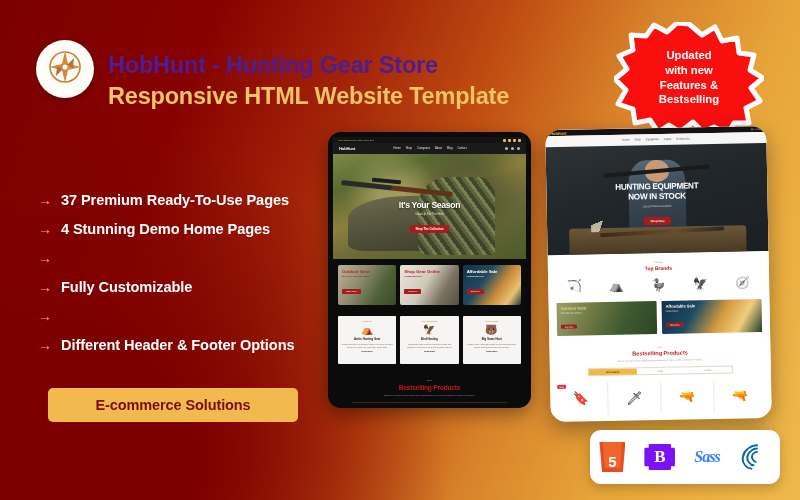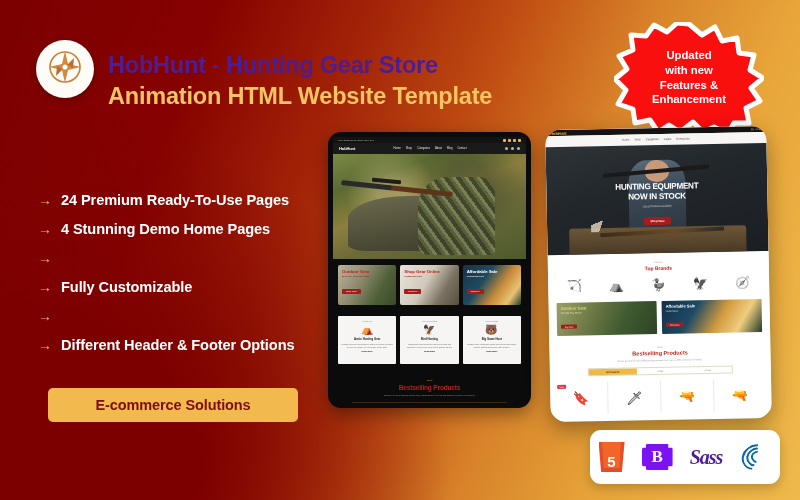--- a/index.html
+++ b/index.html
@@ -196,21 +196,21 @@
     justify-content:space-around; box-shadow:0 4px 12px rgba(0,0,0,.22);
   }
   .t-html { width:26px; height:30px; position:relative; }
   .t-html .shield { position:absolute; inset:0; background:#e44d26; clip-path:polygon(0 0,100% 0,90% 100%,50% 112%,10% 100%); }
   .t-html .shield::after { content:""; position:absolute; left:14%; top:0; width:72%; height:88%; background:#f16529; clip-path:polygon(0 0,100% 0,92% 100%,50% 108%,8% 100%); }
   .t-html .five { position:absolute; left:0; right:0; top:40%; text-align:center; color:#fff; font-size:15px; font-weight:bold; z-index:3; line-height:1; }
   .t-html .lbl { position:absolute; left:0; right:0; top:-1px; text-align:center; font-size:5.4px; font-weight:bold; color:#2a2a2a; letter-spacing:.4px; }
   .t-bs { width:31px; height:26px; background:#7a12f4; border-radius:6px; position:relative;
           clip-path:polygon(0 14%,14% 14%,14% 0,86% 0,86% 14%,100% 14%,100% 86%,86% 86%,86% 100%,14% 100%,14% 86%,0 86%); }
   .t-bs span { position:absolute; inset:0; display:flex; align-items:center; justify-content:center; color:#fff; font-size:17px; font-weight:bold; font-family:"Liberation Serif", serif; }
-  .t-sass { font-family:"Liberation Serif", serif; font-style:italic; font-size:20px; color:#4c1d95; font-weight:bold; letter-spacing:-1px; }
+  .t-sass { font-family:"Liberation Serif", serif; font-style:italic; font-size:16px; color:#3b82f6; font-weight:bold; letter-spacing:-1px; }
   .t-jq { width:32px; height:28px; position:relative; }
   .t-jq i { position:absolute; border:2.6px solid #0868ac; border-radius:50%; border-color:#0868ac transparent transparent #0868ac; display:block; }
   .t-jq i:nth-child(1){ left:2px; top:2px; width:28px; height:24px; transform:rotate(-38deg); }
   .t-jq i:nth-child(2){ left:7px; top:5px; width:20px; height:18px; transform:rotate(-38deg); }
   .t-jq i:nth-child(3){ left:12px; top:8px; width:12px; height:12px; transform:rotate(-38deg); }
 </style>
 </head>
 <body>
 
 <div class="left">
@@ -224,27 +224,27 @@
           <path d="M27 9 L20.5 15.5 L26 19 Z" fill="#b86f2c"></path>
           <path d="M9 27 L15.5 20.5 L10 17 Z" fill="#b86f2c"></path>
           <circle cx="18" cy="18" r="3.2" fill="#fdfcf7" stroke="#c8813a" stroke-width="1.2"></circle>
         </svg>
       </span>
     </div>
   </div>
 
   <div class="headings">
     <div class="h1">HobHunt - Hunting Gear Store</div>
-    <div class="h2">Animation HTML Website Template</div>
+    <div class="h2">Responsive HTML Website Template</div>
   </div>
 
   <div class="features">
     <div class="feat">
       <span class="arw">→</span>
-      <span class="ftx">24 Premium Ready-To-Use Pages</span>
+      <span class="ftx">37 Premium Ready-To-Use Pages</span>
     </div>
     <div class="feat">
       <span class="arw">→</span>
       <span class="ftx">4 Stunning Demo Home Pages</span>
     </div>
     <div class="feat">
       <span class="arw">→</span>
     </div>
     <div class="feat">
       <span class="arw">→</span>
@@ -263,21 +263,21 @@
 </div>
 
 <div class="burst">
   <svg viewBox="0 0 150 112" preserveAspectRatio="none">
     <path d="M75 2 L88 13 L101 5 L108 19 L123 16 L125 31 L140 33 L136 48 L149 56 L137 66 L146 79 L132 86 L135 101 L120 101 L114 112 L100 105 L89 110 L79 100 L66 110 L55 103 L44 110 L36 98 L21 101 L19 87 L4 82 L12 68 L1 57 L13 47 L5 34 L19 28 L17 13 L32 14 L40 3 L53 10 L63 1 Z" fill="#fa0f0f" stroke="#ffffff" stroke-width="5" stroke-linejoin="round"></path>
   </svg>
   <div class="burst-txt">
     <span>Updated</span>
     <span>with new</span>
     <span>Features &amp;</span>
-    <span>Enhancement</span>
+    <span>Bestselling</span>
   </div>
 </div>
 
 <div class="dev dev-a">
  <div class="screen">
 
   <div class="topbar">
     <span class="tb-txt">Free Shipping On Order Over $99</span>
     <span class="tb-ic">
           <i></i>
@@ -300,20 +300,25 @@
     <span class="nv-r">
           <u></u>
           <u></u>
           <u></u>
         </span>
   </div>
 
   <div class="heroA">
     <span class="rifle"></span>
     <span class="scope"></span>
+    <div class="heroA-txt">
+      <div class="heroA-h">It's Your Season</div>
+      <div class="heroA-s">Gear Up For The Hunt</div>
+      <span class="pillbtn">Shop The Collection</span>
+    </div>
   </div>
 
   <div class="promos">
     <div class="pc pc1">
       <div class="pc-t">Outdoor Gear</div>
       <div class="pc-s">50% OFF THIS SEASON</div>
       <span class="pc-b">Shop Now</span>
     </div>
     <div class="pc pc2">
       <div class="pc-t">Shop Gear Online</div>

